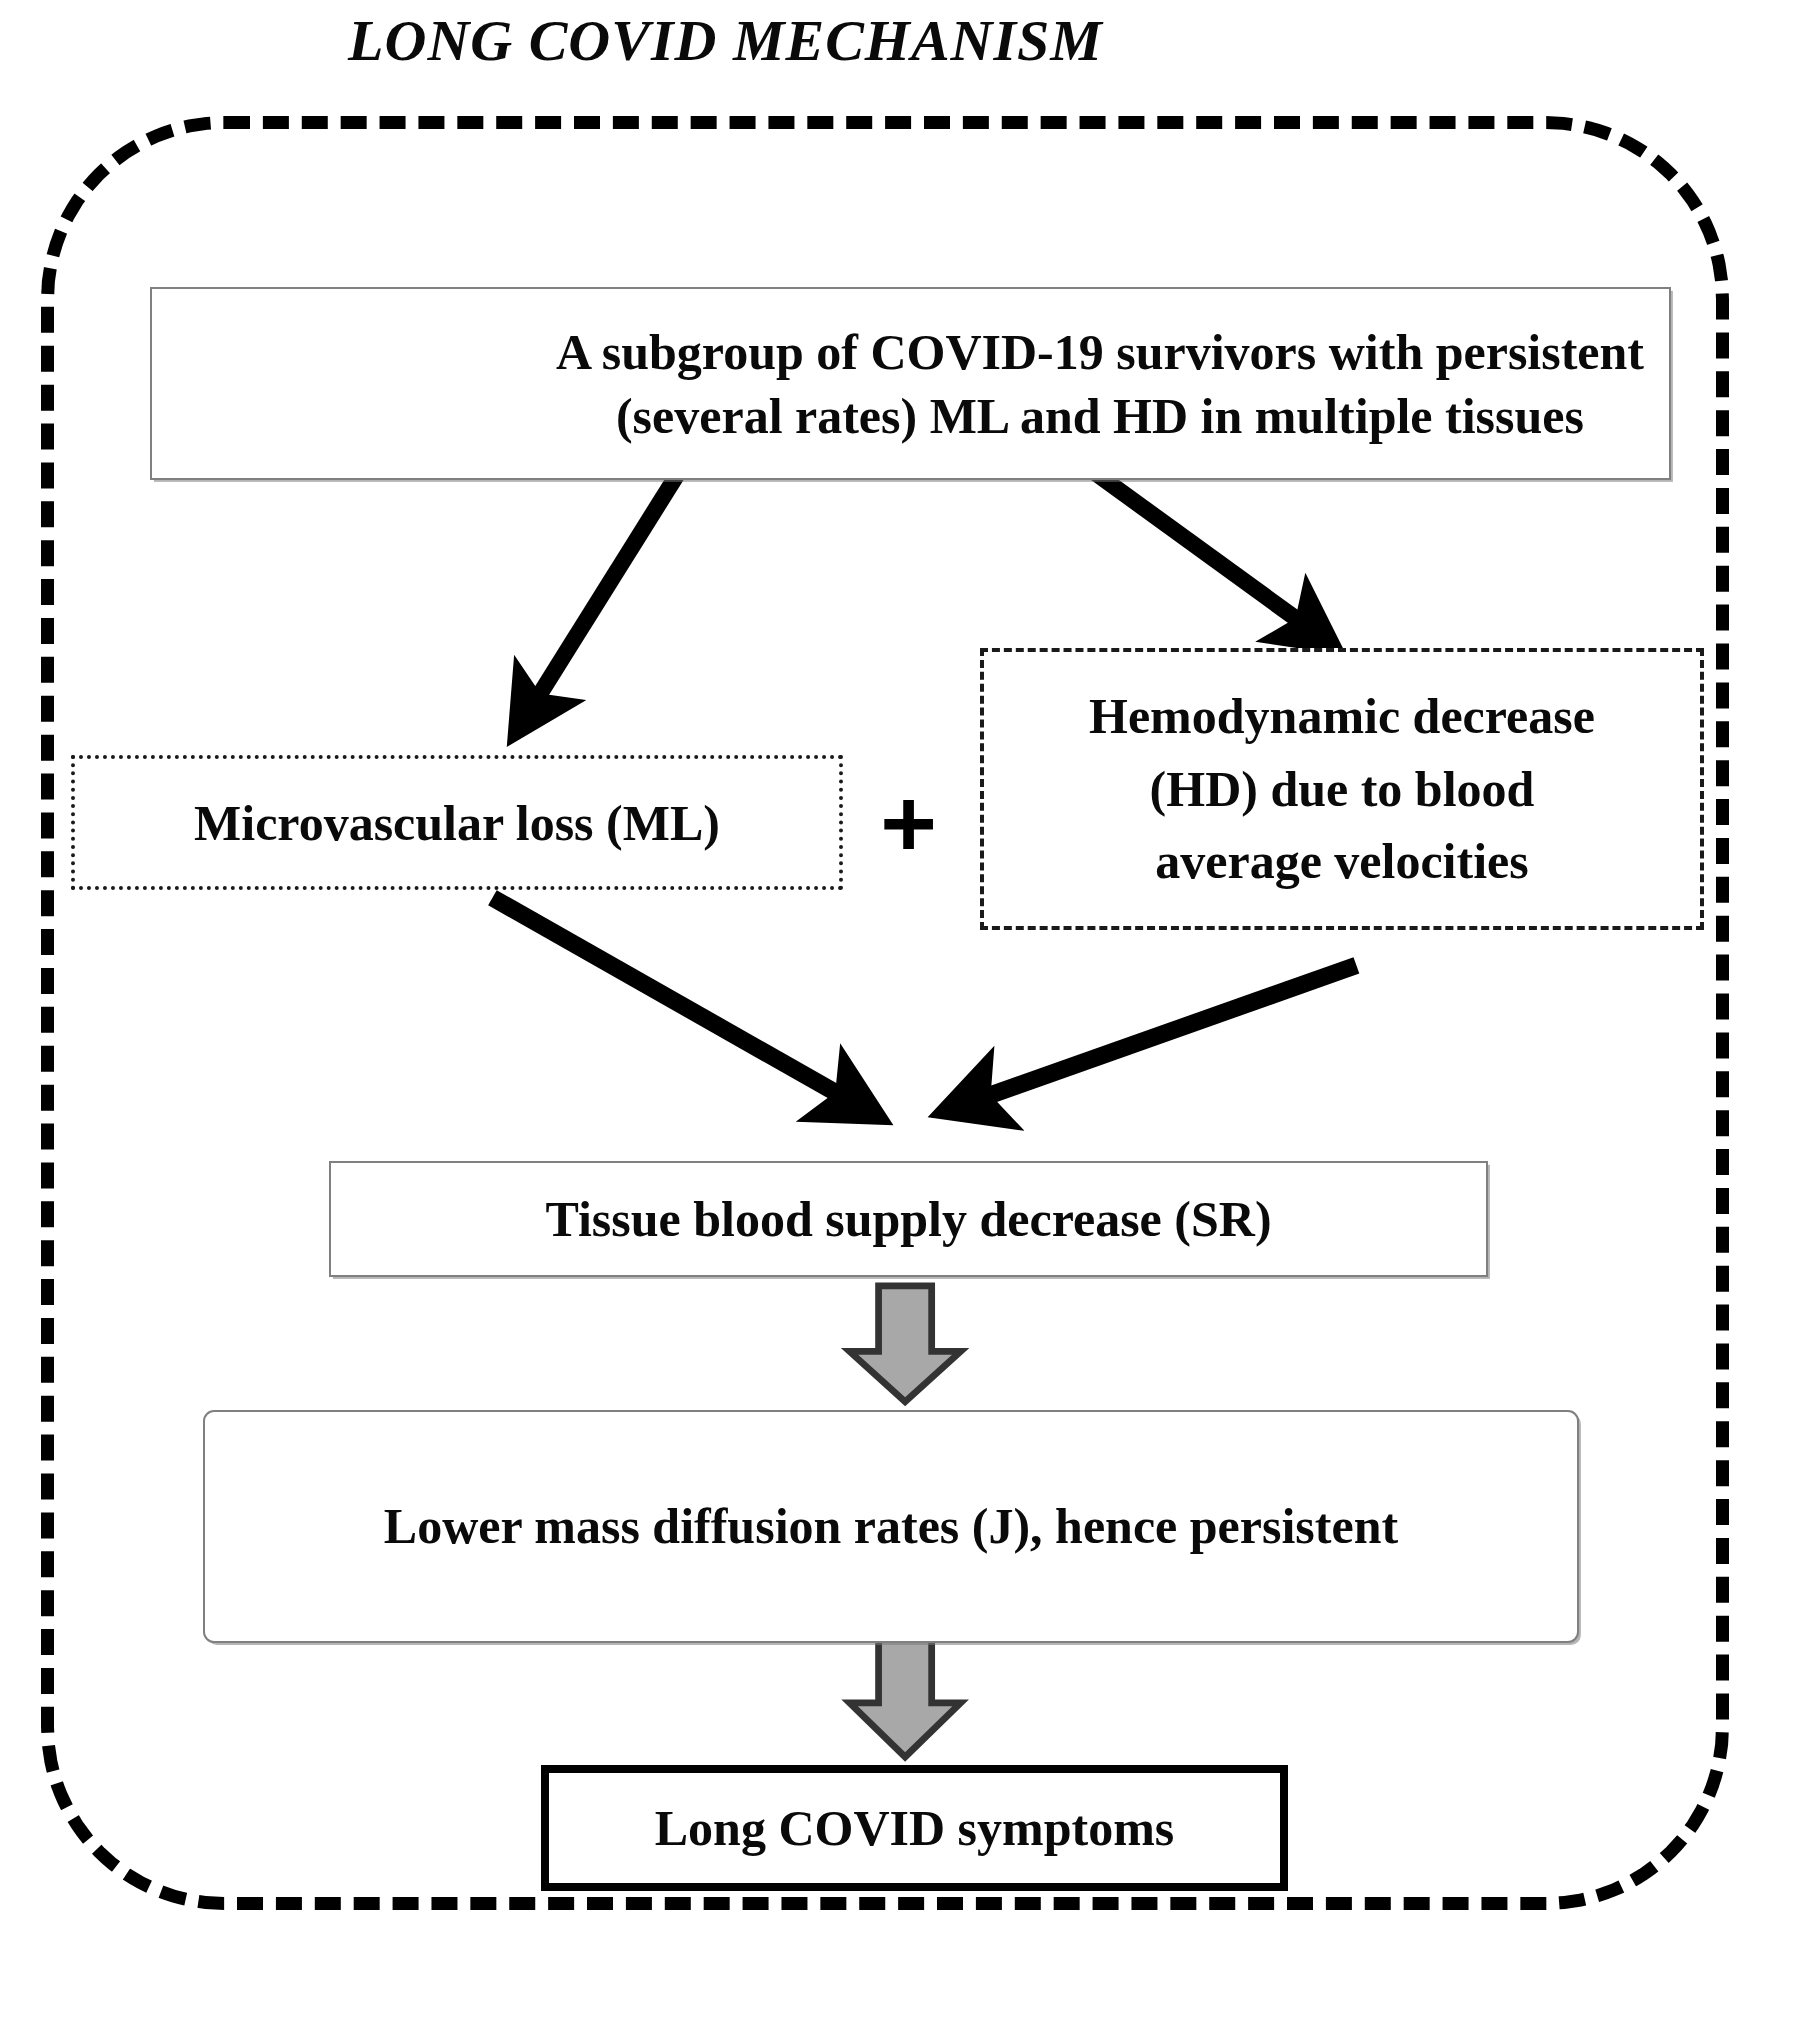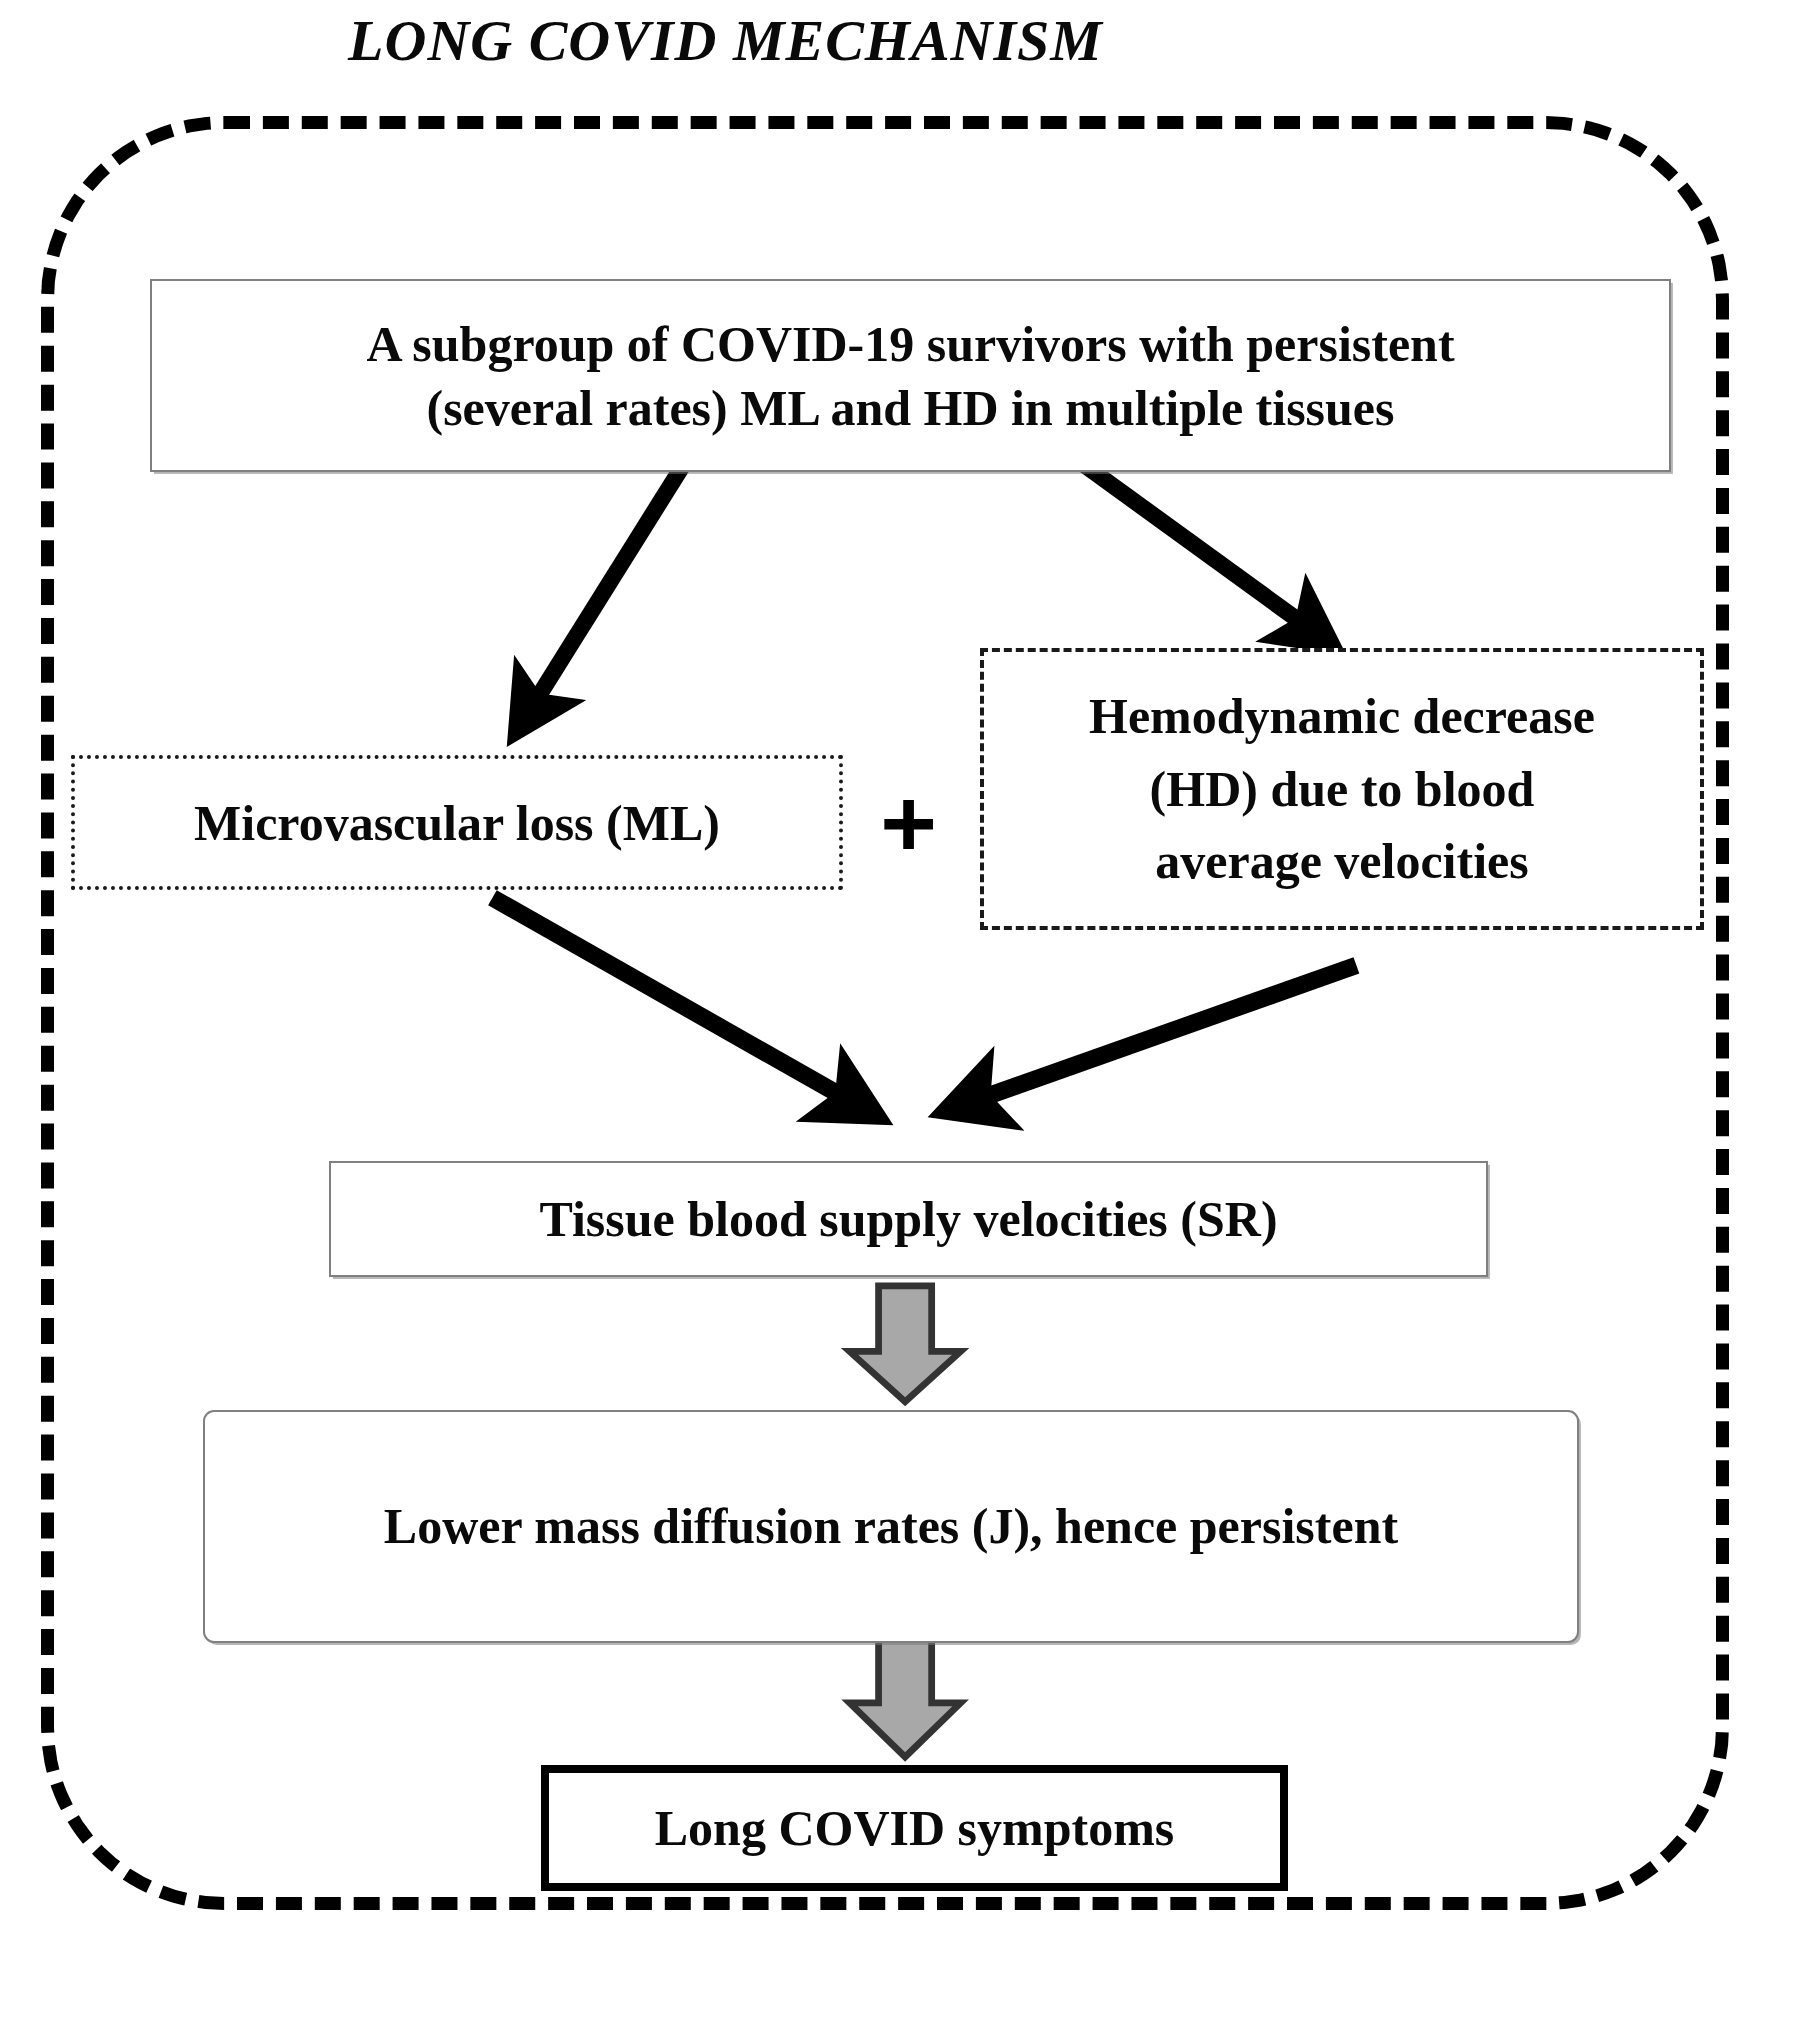--- a/index.html
+++ b/index.html
@@ -75,26 +75,27 @@
     border: 4.8px dashed #1a1a1a;
   }
   .solid-thick {
     border: 8.7px solid #000000;
     box-shadow: 0 0 0 2.9px #ffffff inset;
   }
 
   
   #box-subgroup {
     left: 150px;
-    top: 279px;
+    top: 287px;
     width: 1521px;
     height: 193px;
     font-size: 50px;
     line-height: 1.28;
     padding: 0 25px;
+    justify-content: flex-end;
   }
   #box-ml {
     left: 71px;
     top: 755px;
     width: 772px;
     height: 135px;
     font-size: 50px;
     padding: 0 15.4px;
     justify-content: center;
   }
@@ -199,21 +200,21 @@
 
 <div class="node-box dashed-box" id="box-hd">
   <div>
     <span>Hemodynamic decrease</span><br>
     <span>(HD) due to blood</span><br>
     <span>average velocities</span>
   </div>
 </div>
 
 <div class="node-box solid-thin" id="box-sr">
-  <span>Tissue blood supply velocities (SR)</span>
+  <span>Tissue blood supply decrease (SR)</span>
 </div>
 
 <div class="node-box solid-thin" id="box-j">
   <div>
     <span>Lower mass diffusion rates (J), hence persistent</span><br>
   </div>
 </div>
 
 <div class="node-box solid-thick" id="box-symptoms">
   <span>Long COVID symptoms</span>

